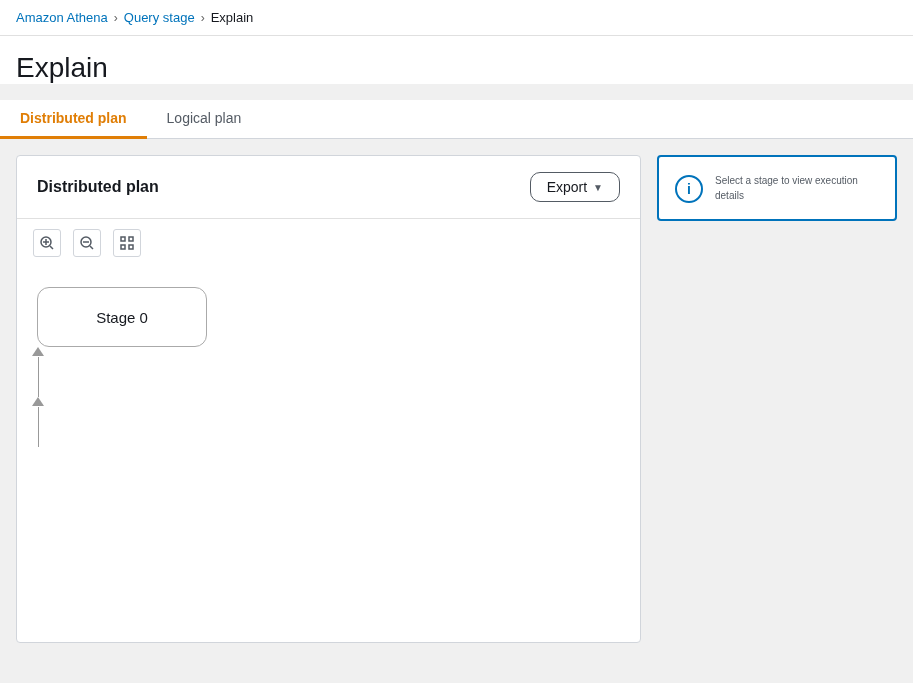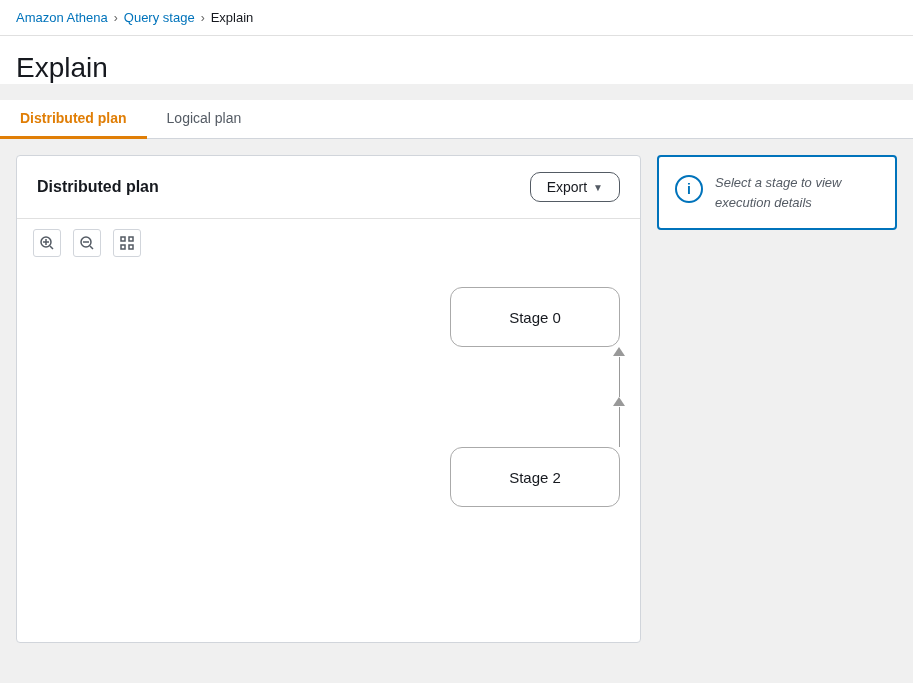--- a/index.html
+++ b/index.html
@@ -119,21 +119,21 @@
       border: 1px solid #d1d5db;
       border-radius: 3px;
       background: #fff;
       font-size: 14px;
       color: #545b64;
     }
     .diagram-area {
       flex: 1;
       display: flex;
       flex-direction: column;
-      align-items: flex-end;
+      align-items: flex-start;
       padding: 20px;
       position: relative;
       overflow: hidden;
     }
     .stage-node {
       width: 170px;
       height: 60px;
       border: 1px solid #aaa;
       border-radius: 12px;
       display: flex;
@@ -194,24 +194,23 @@
       flex-shrink: 0;
       margin-top: 2px;
     }
     .info-text .info-title {
       font-weight: 700;
       font-size: 14px;
       color: #16191f;
       margin-bottom: 6px;
     }
     .info-text .info-desc {
-      font-size: 13px;
+      font-size: 10px;
       color: #545b64;
       line-height: 1.5;
-      font-style: italic;
     }
   </style>
 </head>
 <body>
 
 <div class="breadcrumb">
   <a class="breadcrumb-link">Amazon Athena</a>
   <span class="breadcrumb-sep">›</span>
   <a class="breadcrumb-link">Query stage</a>
   <span class="breadcrumb-sep">›</span>
@@ -264,21 +263,20 @@
     <div class="diagram-area">
       <div class="stage-node">Stage 0</div>
       <div class="arrow-connector">
         <div class="arrow-head"></div>
         <div class="arrow-line" style="margin-top:9px;"></div>
       </div>
       <div class="arrow-connector">
         <div class="arrow-head"></div>
         <div class="arrow-line" style="margin-top:9px;"></div>
       </div>
-      <div class="stage-node">Stage 2</div>
     </div>
   </div>
 
   <div class="info-panel">
     <div class="info-icon">i</div>
     <div class="info-text">
       <div class="info-desc">Select a stage to view execution details</div>
     </div>
   </div>
 </div>

